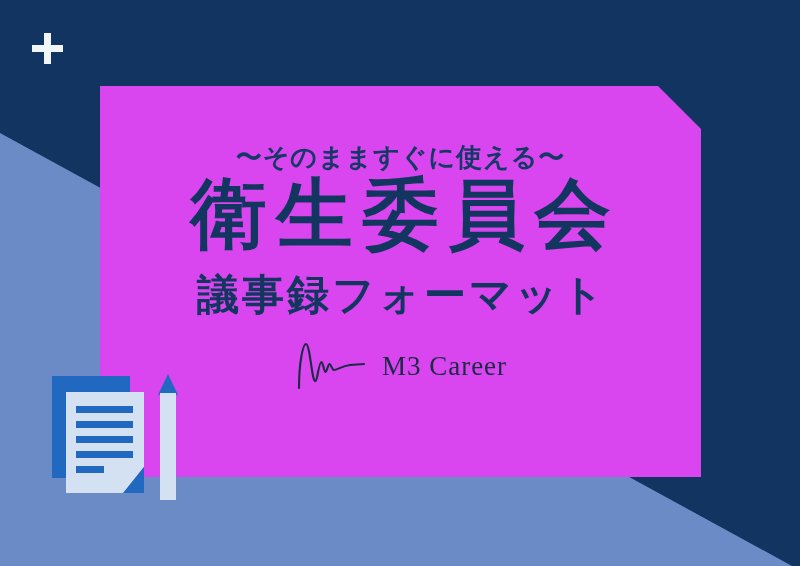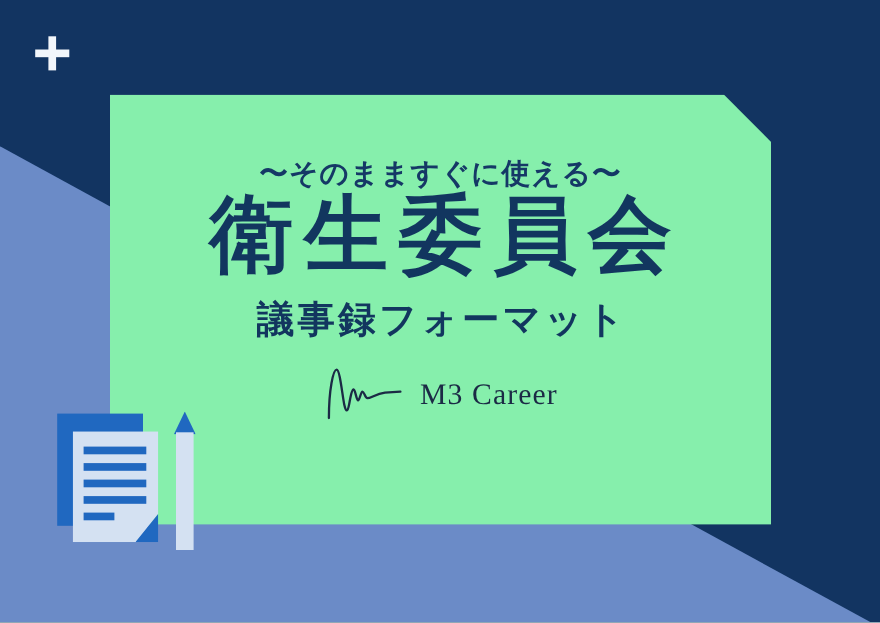--- a/index.html
+++ b/index.html
@@ -63,21 +63,21 @@
     height: 7px;
   }
 
   
   .card {
     position: absolute;
     left: 100px;
     top: 86px;
     width: 601px;
     height: 391px;
-    background: #86efac;
+    background: #d946ef;
     
     clip-path: polygon(0 0, calc(100% - 43px) 0, 100% 43px, 100% 100%, 0 100%);
   }
 
   .card-inner {
     position: absolute;
     inset: 0;
     display: flex;
     flex-direction: column;
     align-items: center;
@@ -101,21 +101,21 @@
     font-weight: 700;
     letter-spacing: 10px;
     text-indent: 10px;
     line-height: 1;
     white-space: nowrap;
   }
 
   .title-sub {
     margin-top: 22px;
     color: #12365f;
-    font-size: 34px;
+    font-size: 42px;
     font-weight: 700;
     letter-spacing: 3px;
     text-indent: 3px;
     line-height: 1;
     white-space: nowrap;
   }
 
   
   .logo {
     margin-top: 26px;

